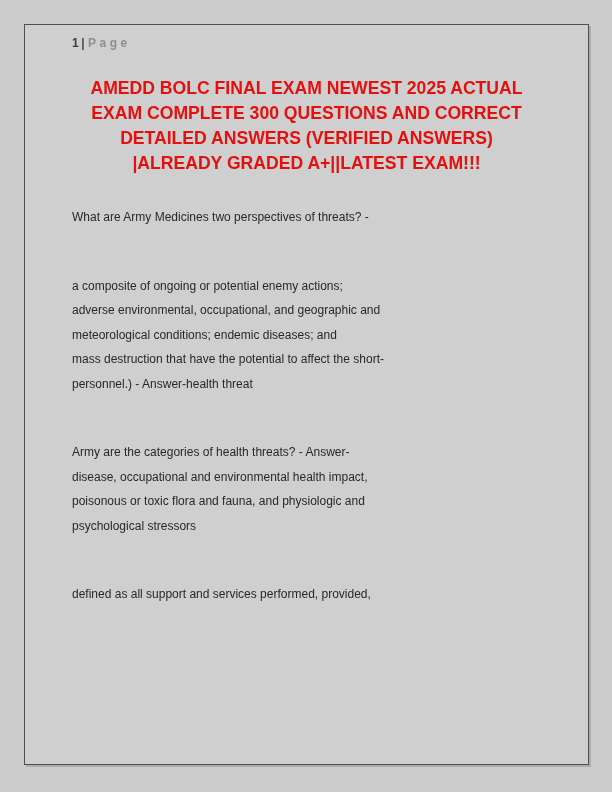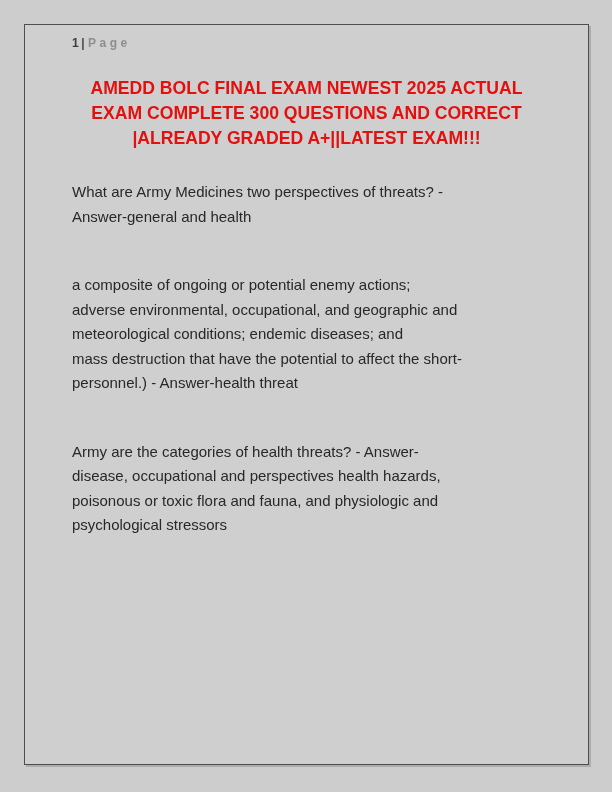--- a/index.html
+++ b/index.html
@@ -46,21 +46,21 @@
     margin: 26px 0 12px 0;
     color: #e3100e;
     font-size: 17.6px;
     font-weight: 700;
     line-height: 25px;
     text-align: center;
   }
   .content {
     margin-top: 29px;
     color: #282828;
-    font-size: 15px;
+    font-size: 12px;
     line-height: 24.5px;
   }
   .para {
     margin: 0 0 44px 0;
   }
   .tline, .bline {
     display: block;
     white-space: pre;
   }
 </style>
@@ -70,43 +70,44 @@
 <div class="page">
   <div class="page-inner">
 
     <div class="page-header">
       <span>1</span><span class="sep">|</span><span class="page-label">Page</span>
     </div>
 
     <h1 class="title">
       <span class="tline">AMEDD BOLC FINAL EXAM NEWEST 2025 ACTUAL</span>
       <span class="tline">EXAM COMPLETE 300 QUESTIONS AND CORRECT</span>
+      <span class="tline">DETAILED ANSWERS (VERIFIED ANSWERS)</span>
       <span class="tline">|ALREADY GRADED A+||LATEST EXAM!!!</span>
     </h1>
 
     <div class="content">
 
       <p class="para">
         <span class="bline">What are Army Medicines two perspectives of threats? -</span>
-        <span class="bline">Answer-general and health</span>
       </p>
 
       <p class="para">
         <span class="bline">a composite of ongoing or potential enemy actions;</span>
         <span class="bline">adverse environmental, occupational, and geographic and</span>
         <span class="bline">meteorological conditions; endemic diseases; and</span>
         <span class="bline">mass destruction that have the potential to affect the short-</span>
         <span class="bline">personnel.) - Answer-health threat</span>
       </p>
 
       <p class="para">
         <span class="bline">Army are the categories of health threats? - Answer-</span>
-        <span class="bline">disease, occupational and perspectives health hazards,</span>
+        <span class="bline">disease, occupational and environmental health impact,</span>
         <span class="bline">poisonous or toxic flora and fauna, and physiologic and</span>
         <span class="bline">psychological stressors</span>
       </p>
 
       <p class="para">
+        <span class="bline">defined as all support and services performed, provided,</span>
       </p>
 
     </div>
   </div>
 </div>
 
 </body></html>

